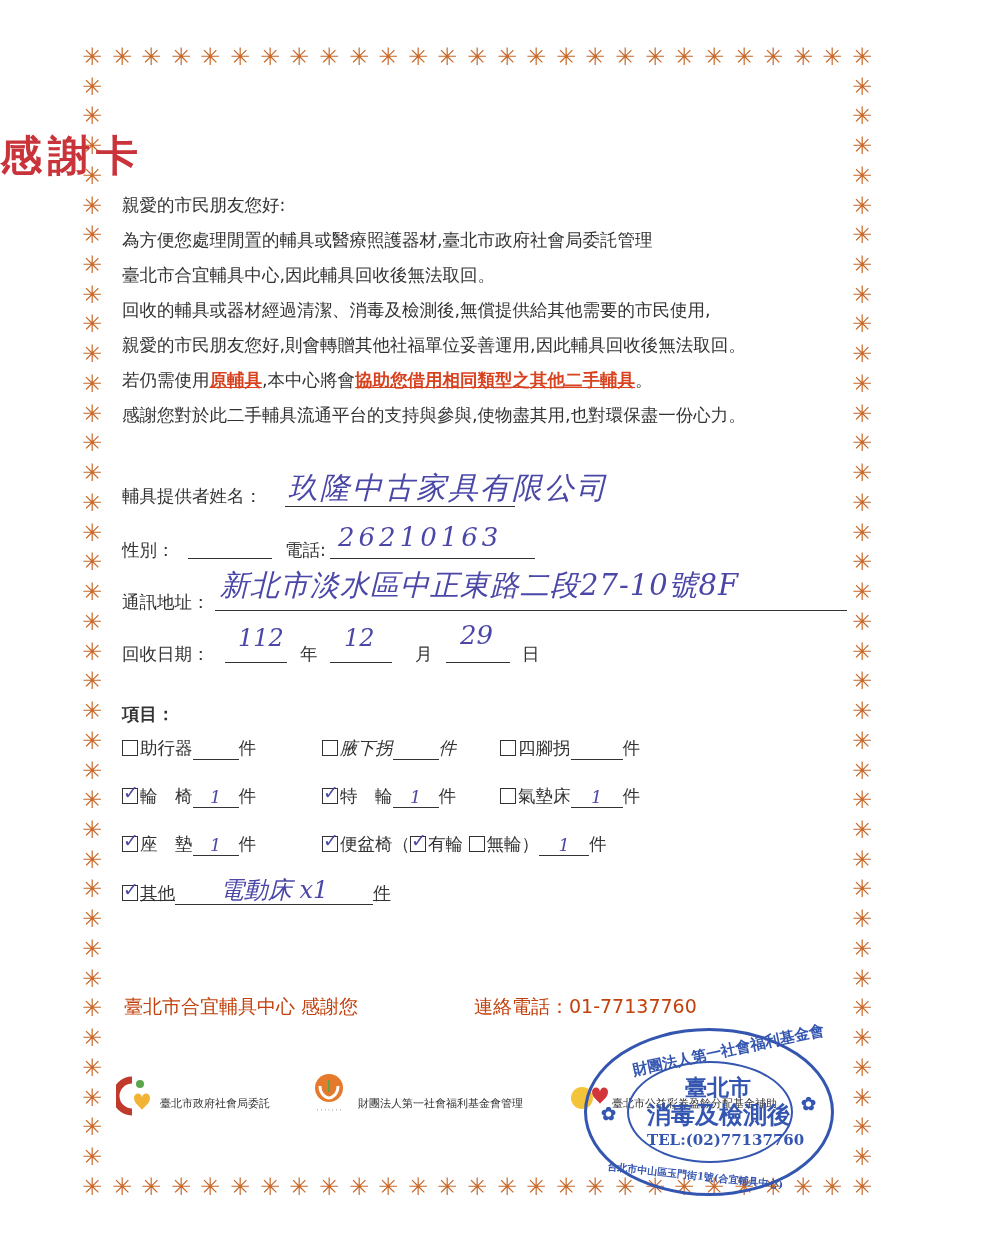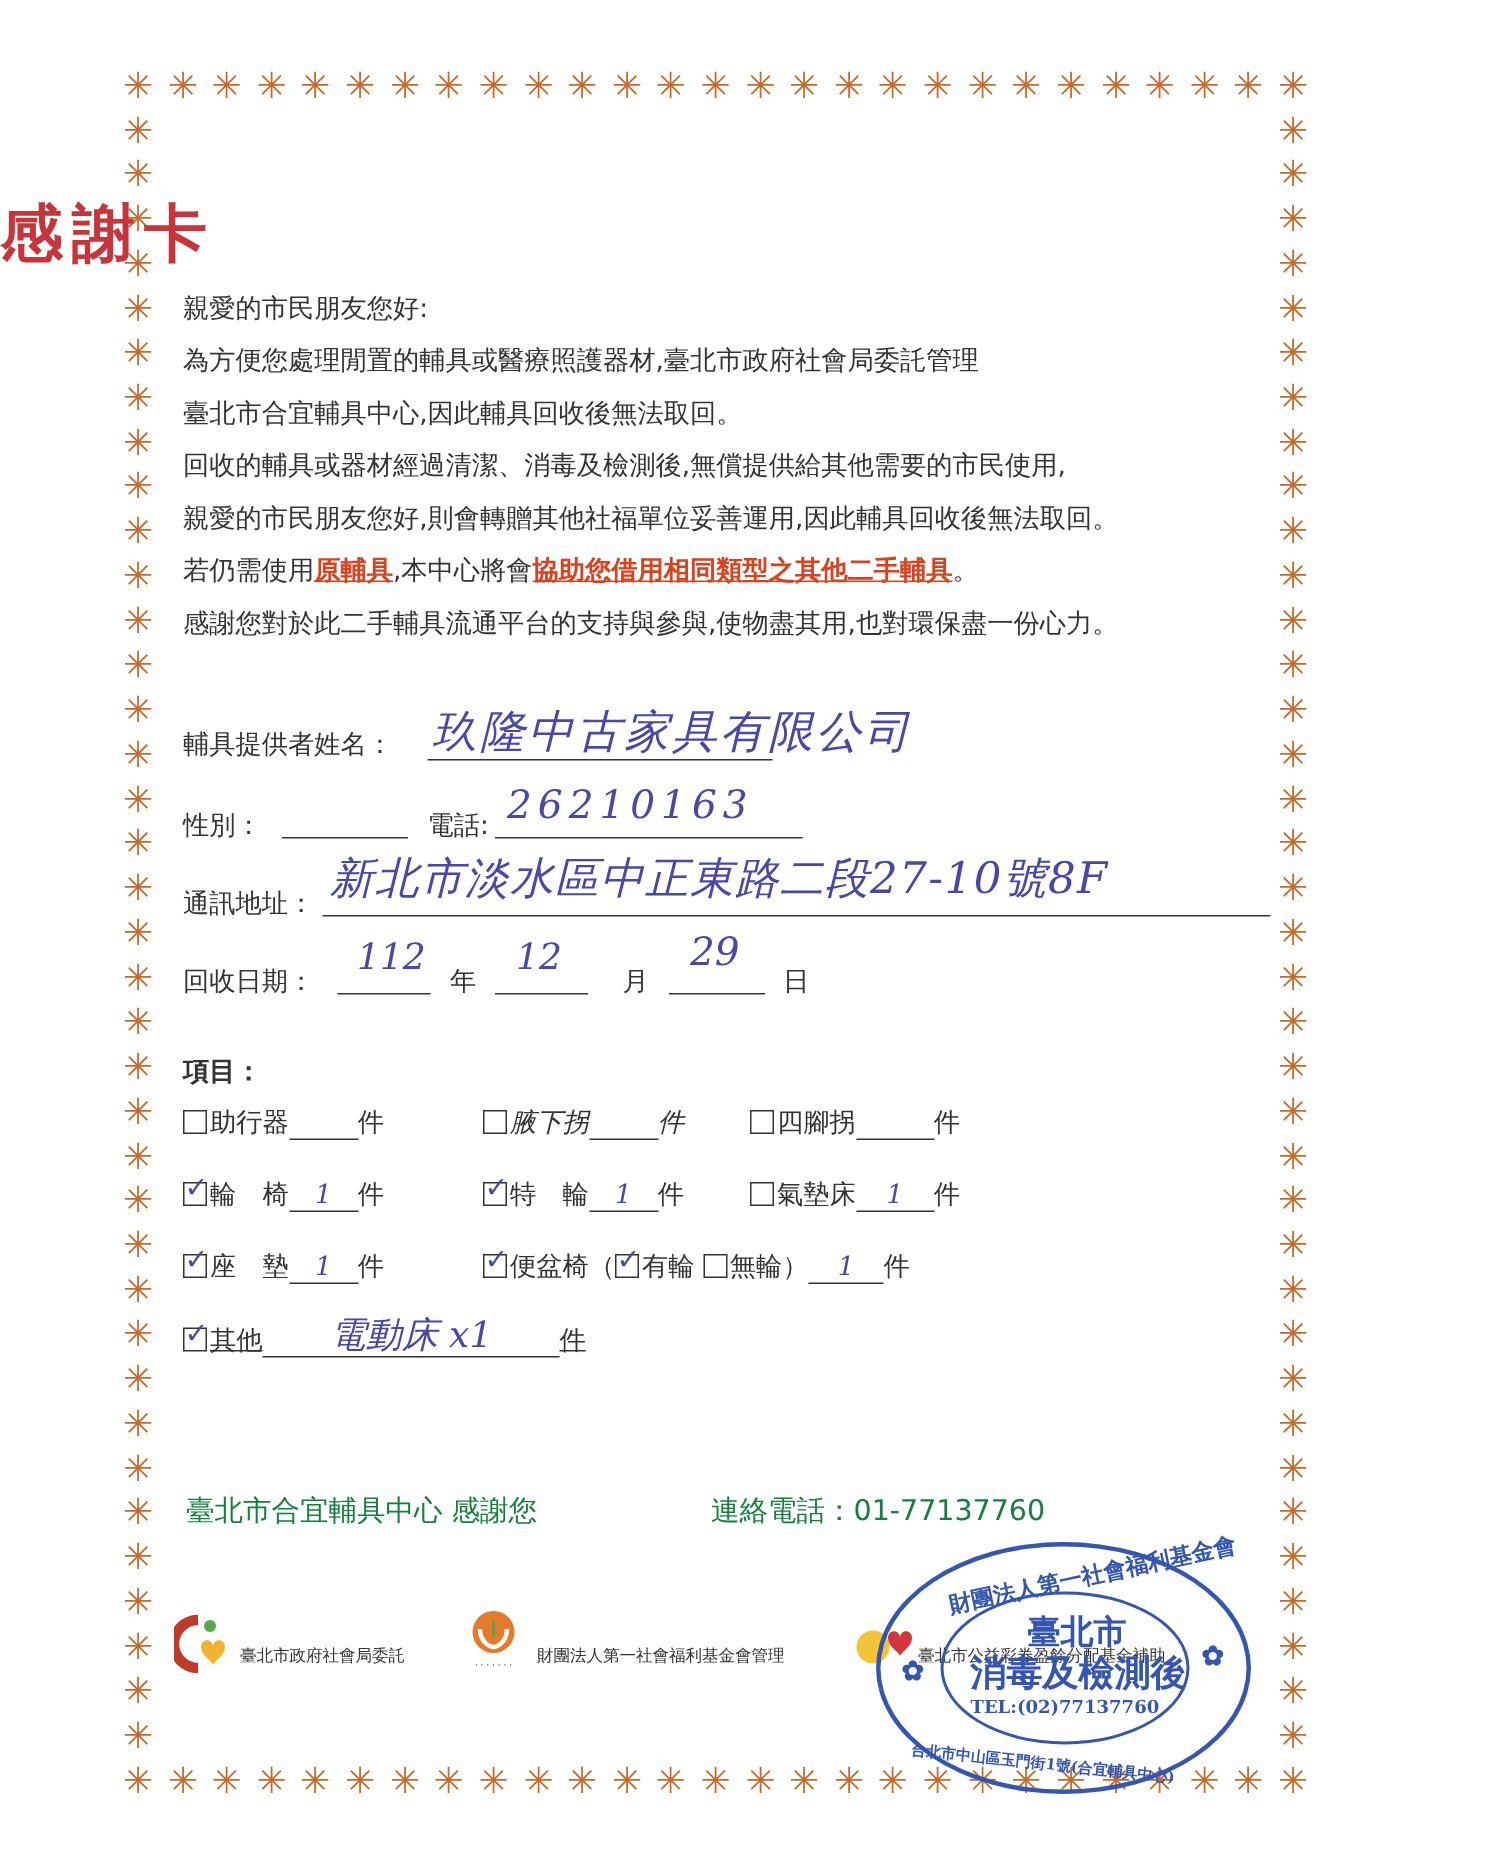--- a/index.html
+++ b/index.html
@@ -13,21 +13,21 @@
   .line { position: absolute; left: 122px; font-size: 17.5px; white-space: nowrap; color: #333; }
   .hl { color: #d8421f; font-weight: bold; text-decoration: underline; text-decoration-color: #d8421f; }
   .field-label { position: absolute; font-size: 17.5px; color: #333; white-space: nowrap; }
   .uline { position: absolute; border-bottom: 1.5px solid #333; height: 0; }
   .hw { position: absolute; font-family: "DejaVu Serif", serif; color: #4a47a6; font-style: italic; white-space: nowrap; }
   .cb { display: inline-block; width: 14px; height: 14px; border: 1.5px solid #333; vertical-align: -2px; margin-right: 2px; position: relative; }
   .cb.checked::after { content: "✓"; position: absolute; left: 0px; top: -8px; color: #4a47a6; font-size: 19px; font-style: italic; }
   .item { position: absolute; font-size: 17.5px; color: #333; white-space: nowrap; }
   .blank { display: inline-block; border-bottom: 1.5px solid #333; text-align: center;
            font-family: "DejaVu Serif", serif; color: #4a47a6; font-style: italic; height: 20px; vertical-align: bottom; }
-  .footer-line { position: absolute; top: 994px; font-size: 19px; color: #15803d; white-space: nowrap; }
+  .footer-line { position: absolute; top: 994px; font-size: 19px; color: #c2410c; white-space: nowrap; }
   .logo-row { position: absolute; top: 1096px; font-size: 11px; color: #333; white-space: nowrap; }
   .stamp { position: absolute; left: 584px; top: 1028px; width: 250px; height: 168px; border: 3px solid #3456b0;
            border-radius: 50%; box-sizing: border-box; }
   .stamp-inner { position: absolute; left: 40px; top: 30px; width: 166px; height: 102px; border: 2px solid #3456b0; border-radius: 50%; box-sizing: border-box; }
   .stamp-text { position: absolute; color: #3456b0; font-family: "DejaVu Serif", serif; white-space: nowrap; font-weight: bold; }
 </style>
 </head>
 <body>
 
 <div id="border">
@@ -262,17 +262,17 @@
     <path d="M24 10 C24 4 32 4 32 10 C32 4 40 4 40 10 C40 16 32 20 32 22 C32 20 24 16 24 10 Z" fill="#d2353a"></path>
   </svg>
 </div>
 <div class="logo-row" style="left:612px;">臺北市公益彩券盈餘分配基金補助   </div>
 
 <div class="stamp">
   <div class="stamp-inner"></div>
   <div class="stamp-text" style="left:44px; top:10px; font-size:15px; transform:rotate(-12deg);">財團法人第一社會福利基金會</div>
   <div class="stamp-text" style="left:98px; top:42px; font-size:22px;">臺北市</div>
   <div class="stamp-text" style="left:60px; top:68px; font-size:24px;">消毒及檢測後</div>
-  <div class="stamp-text" style="left:60px; top:100px; font-size:12px;">TEL:(02)77137760</div>
+  <div class="stamp-text" style="left:60px; top:100px; font-size:15px;">TEL:(02)77137760</div>
   <div class="stamp-text" style="left:20px; top:138px; font-size:10px; transform:rotate(6deg);">台北市中山區玉門街1號(合宜輔具中心)</div>
   <div class="stamp-text" style="left:14px; top:72px; font-size:18px;">✿</div>
   <div class="stamp-text" style="left:214px; top:62px; font-size:18px;">✿</div>
 </div>
 
 </body></html>

